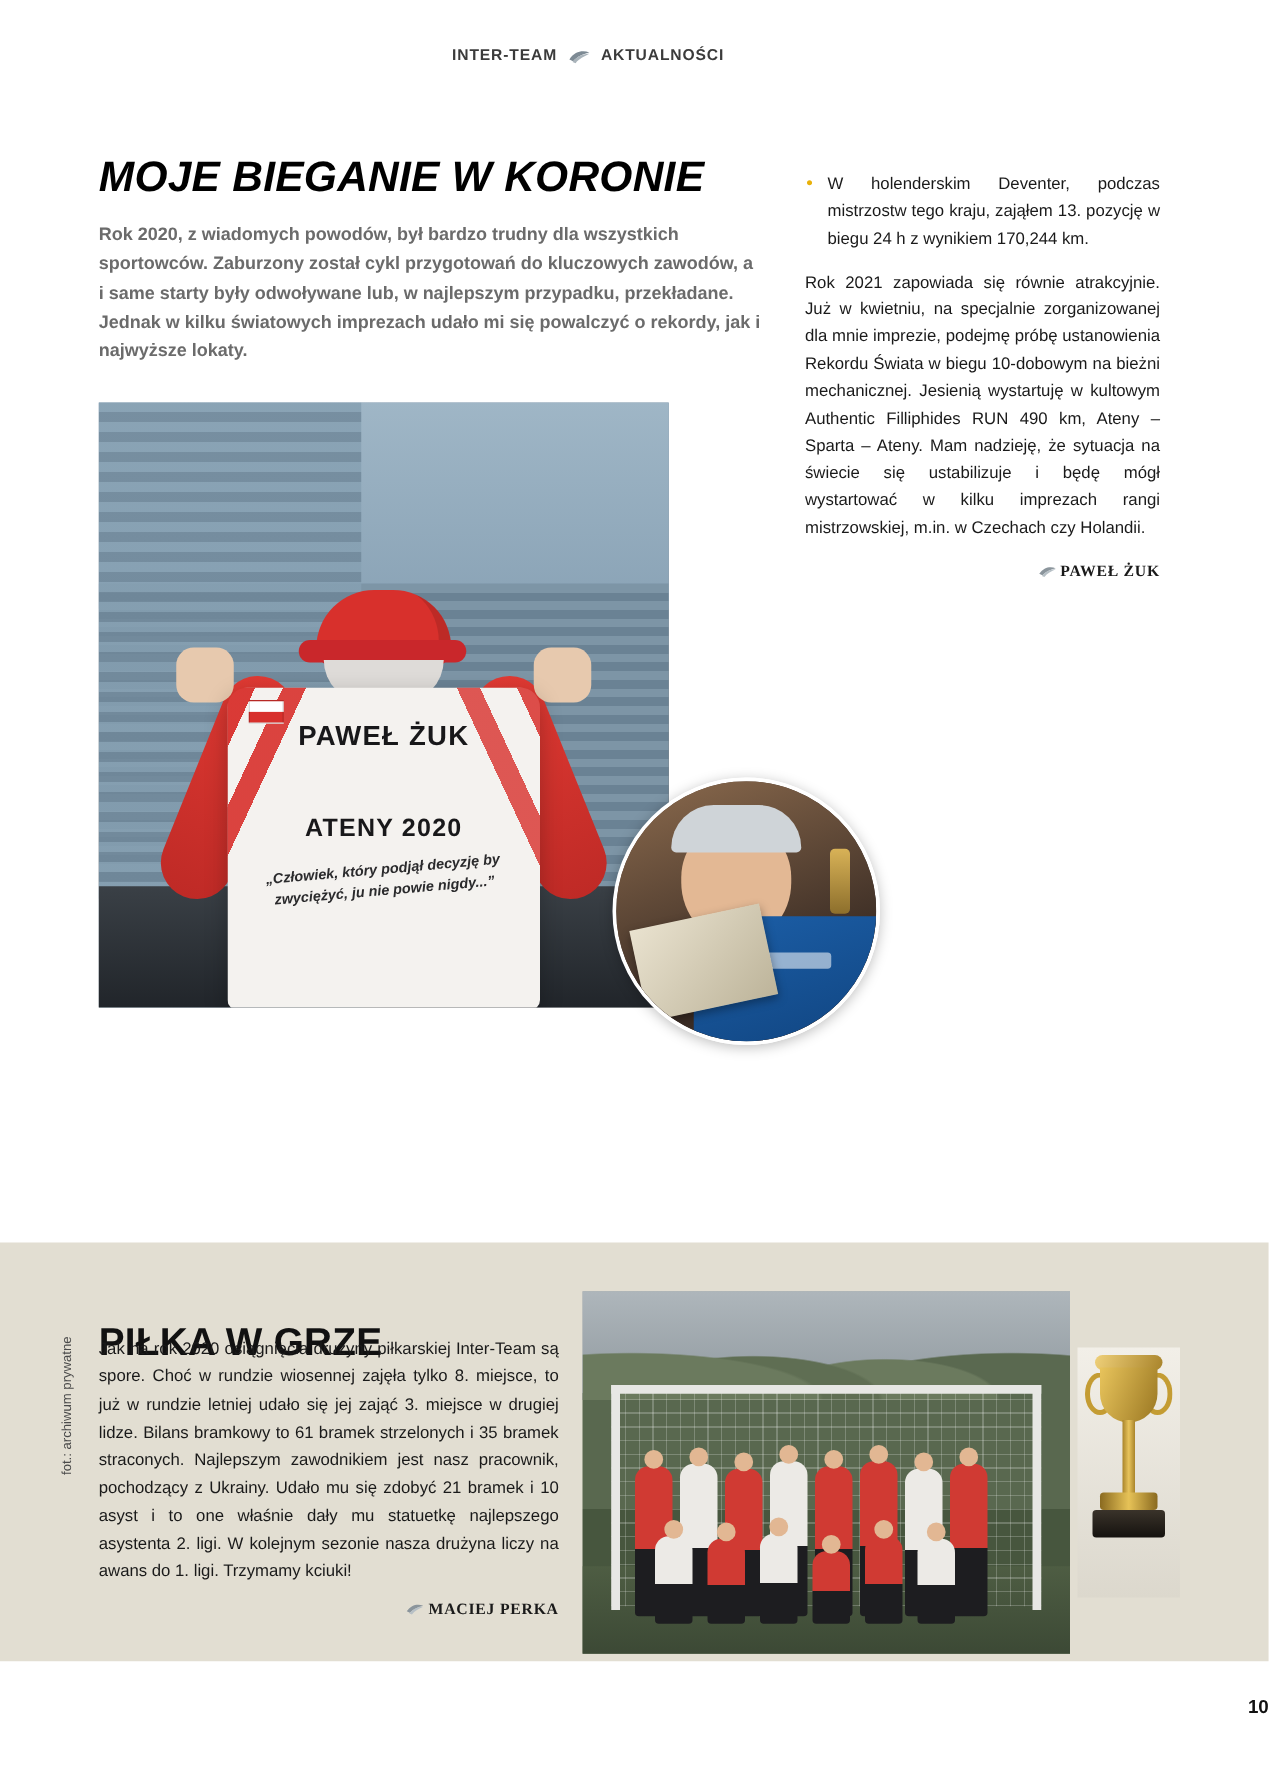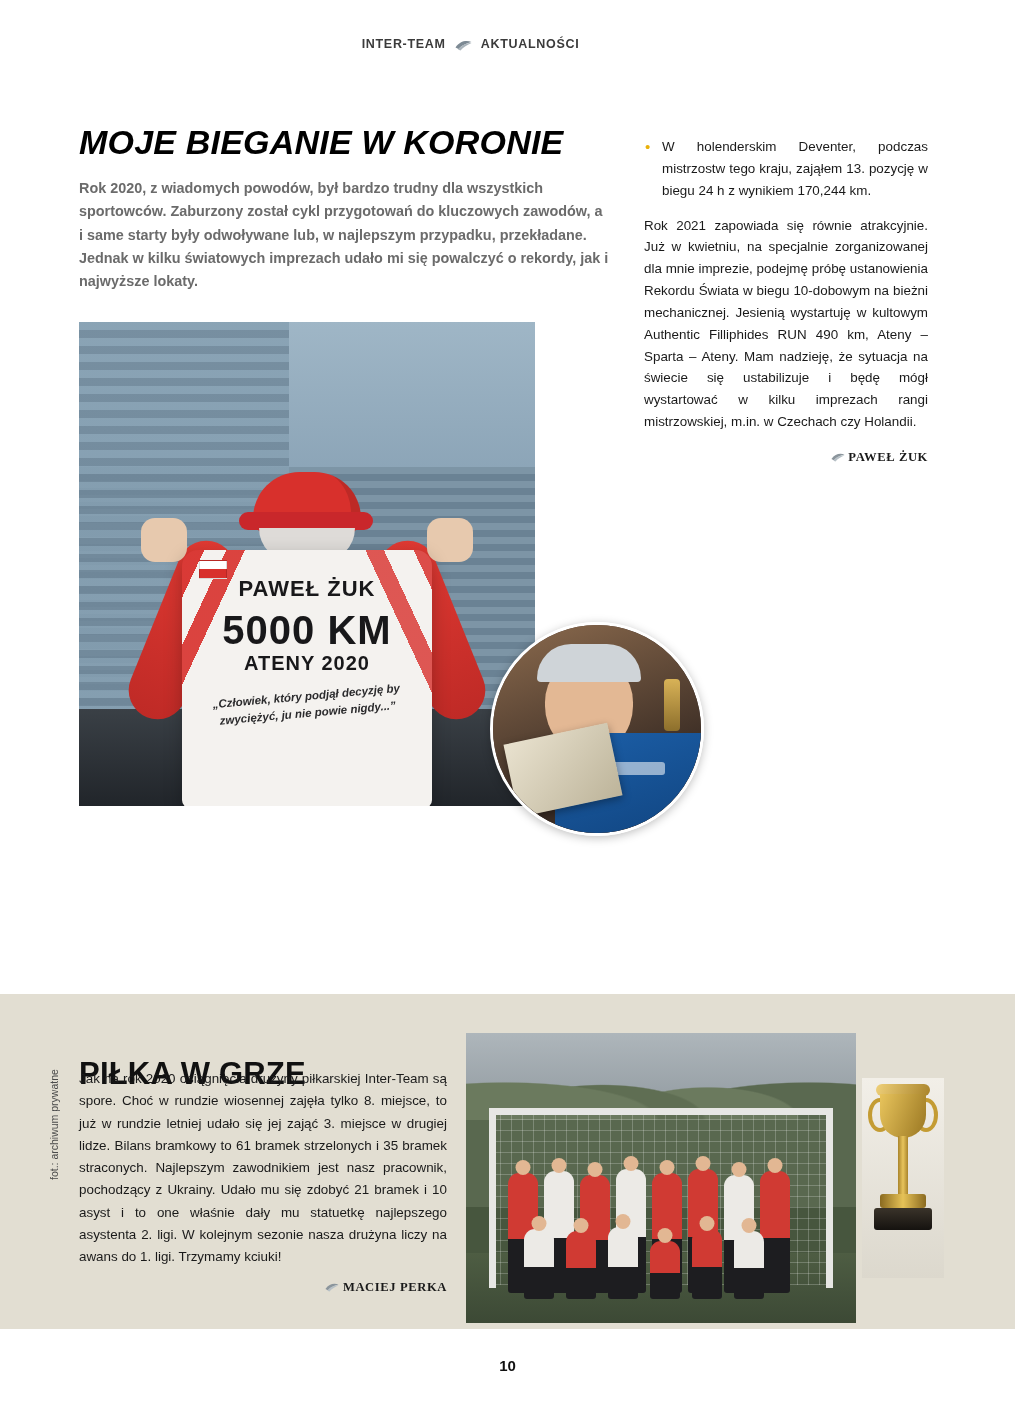--- a/index.html
+++ b/index.html
@@ -387,21 +387,21 @@
     border:4px solid #c49c33; border-radius:50%;
   }
   .tr-handle-l{ left:6px; border-right-color:transparent; }
   .tr-handle-r{ right:6px; border-left-color:transparent; }
 
   
   .page-no {
     position: absolute;
     left: 0; top: 1357px;
     width: 1015px;
-    text-align: center;
+    text-align: right;
     font-size: 15px;
     font-weight: bold;
     color: #111;
   }
 </style>
 </head>
 <body>
 
 <div class="page-header">
   <div class="header-inner">
@@ -428,21 +428,20 @@
   <div class="pm-ground"></div>
   <div class="pm-arm-l"></div>
   <div class="pm-arm-r"></div>
   <div class="pm-fist-l"></div>
   <div class="pm-fist-r"></div>
   <div class="pm-cap"></div>
   <div class="pm-hair"></div>
   <div class="pm-shirt"></div>
   <div class="pm-flag"></div>
   <div class="pm-txt pm-name">PAWEŁ ŻUK</div>
-  <div class="pm-txt pm-big">5000 KM</div>
   <div class="pm-txt pm-city">ATENY 2020</div>
   <div class="pm-quote">„Człowiek, który podjął decyzję by zwyciężyć, ju nie powie nigdy...”</div>
 </div>
 
 <div class="photo-circle">
   <div class="pc-bg"></div>
   <div class="pc-trophy"></div>
   <div class="pc-head"></div>
   <div class="pc-cap"></div>
   <div class="pc-shirt"></div>

